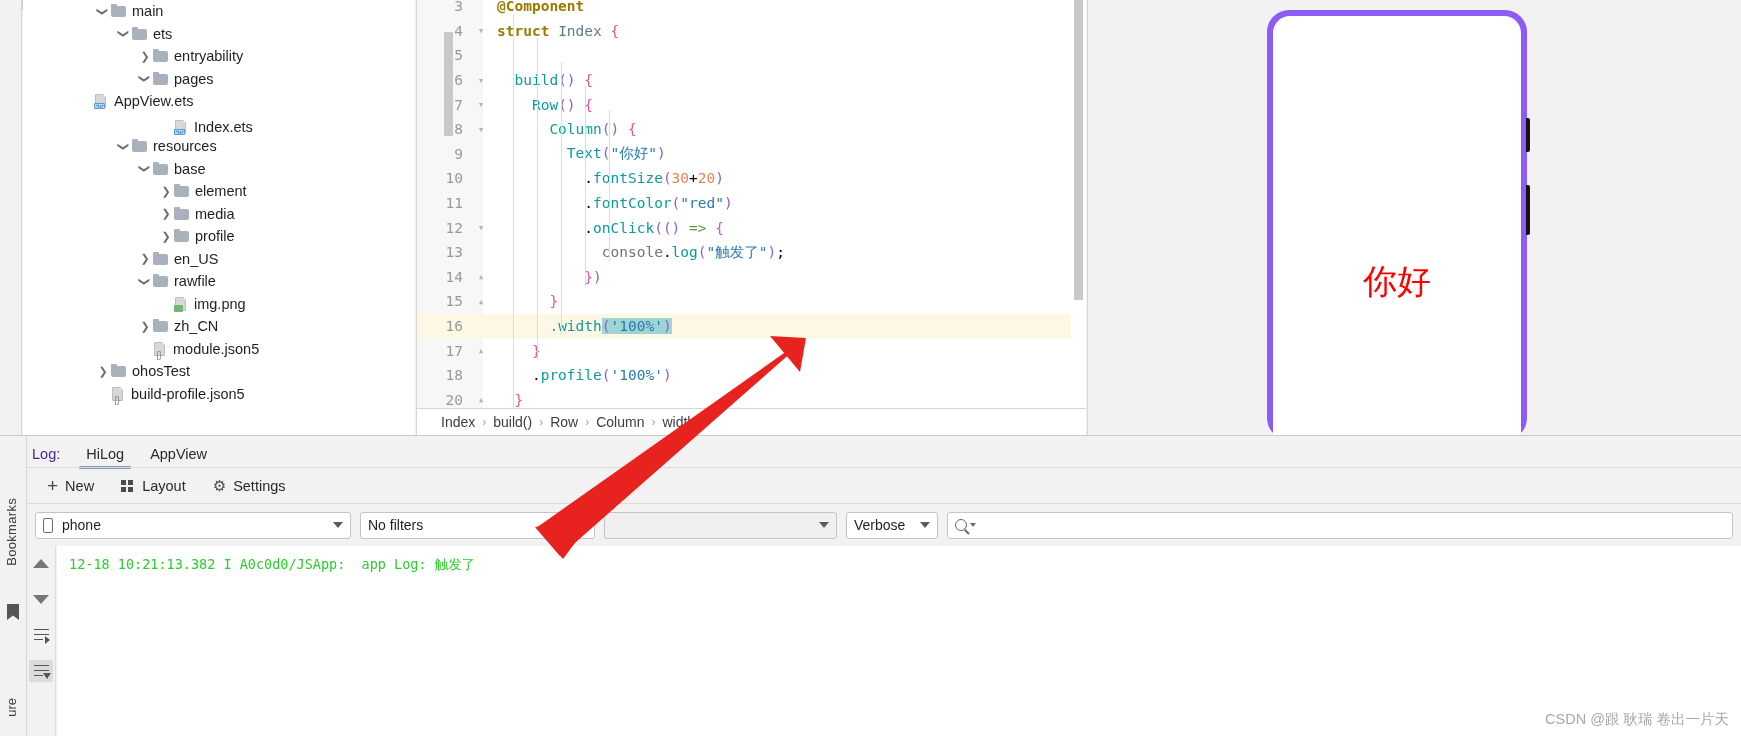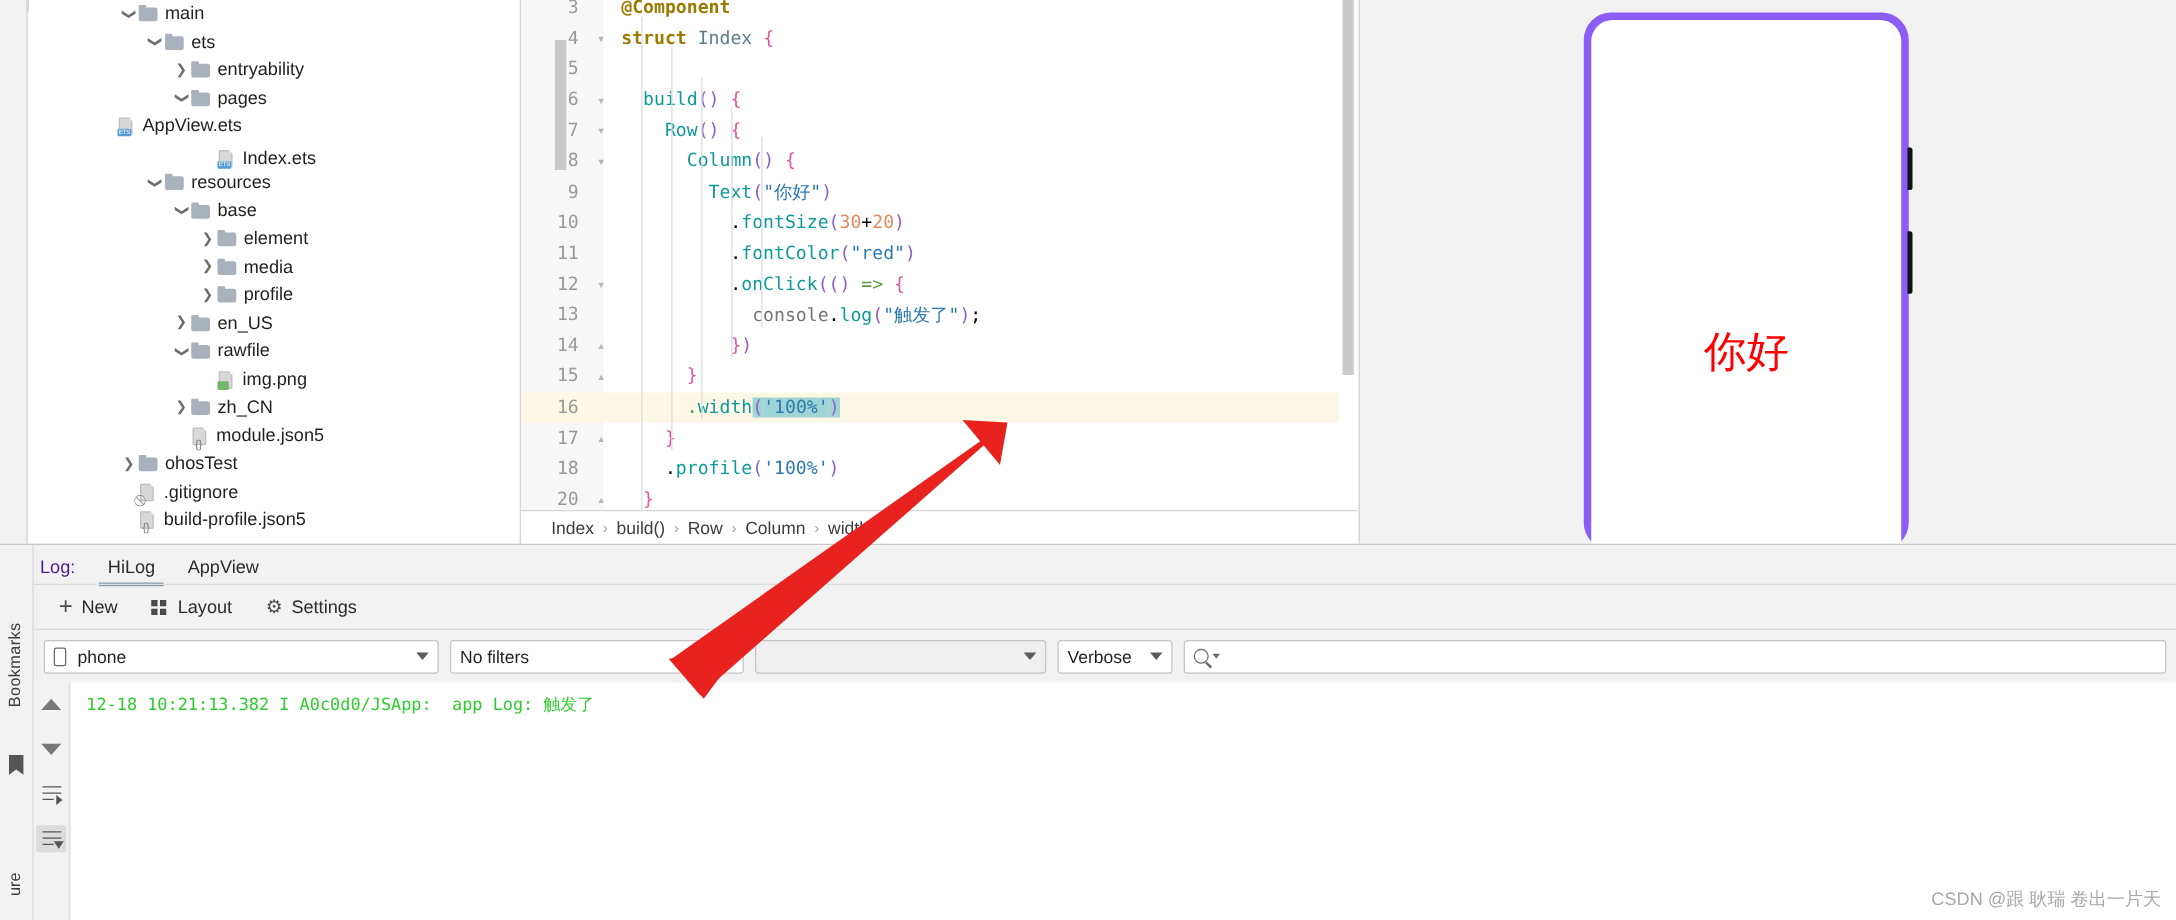--- a/index.html
+++ b/index.html
@@ -500,29 +500,20 @@
             <span class="badge json">{}</span>
           </span>
           <span class="tree-label">module.json5</span>
         </div>
         <div class="tree-row" style="padding-left: 72px;">
           <span class="tw">
             <span class="chev">❯</span>
           </span>
           <span class="folder"></span>
           <span class="tree-label">ohosTest</span>
-        </div>
-        <div class="tree-row" style="padding-left: 72px;">
-          <span class="tw"></span>
-          <span class="fileicon">
-            <span class="sheet"></span>
-            <span class="corner"></span>
-            <span class="badge git">⃠</span>
-          </span>
-          <span class="tree-label">.gitignore</span>
         </div>
         <div class="tree-row" style="padding-left: 72px;">
           <span class="tw"></span>
           <span class="fileicon">
             <span class="sheet"></span>
             <span class="corner"></span>
             <span class="badge json">{}</span>
           </span>
           <span class="tree-label">build-profile.json5</span>
         </div>

